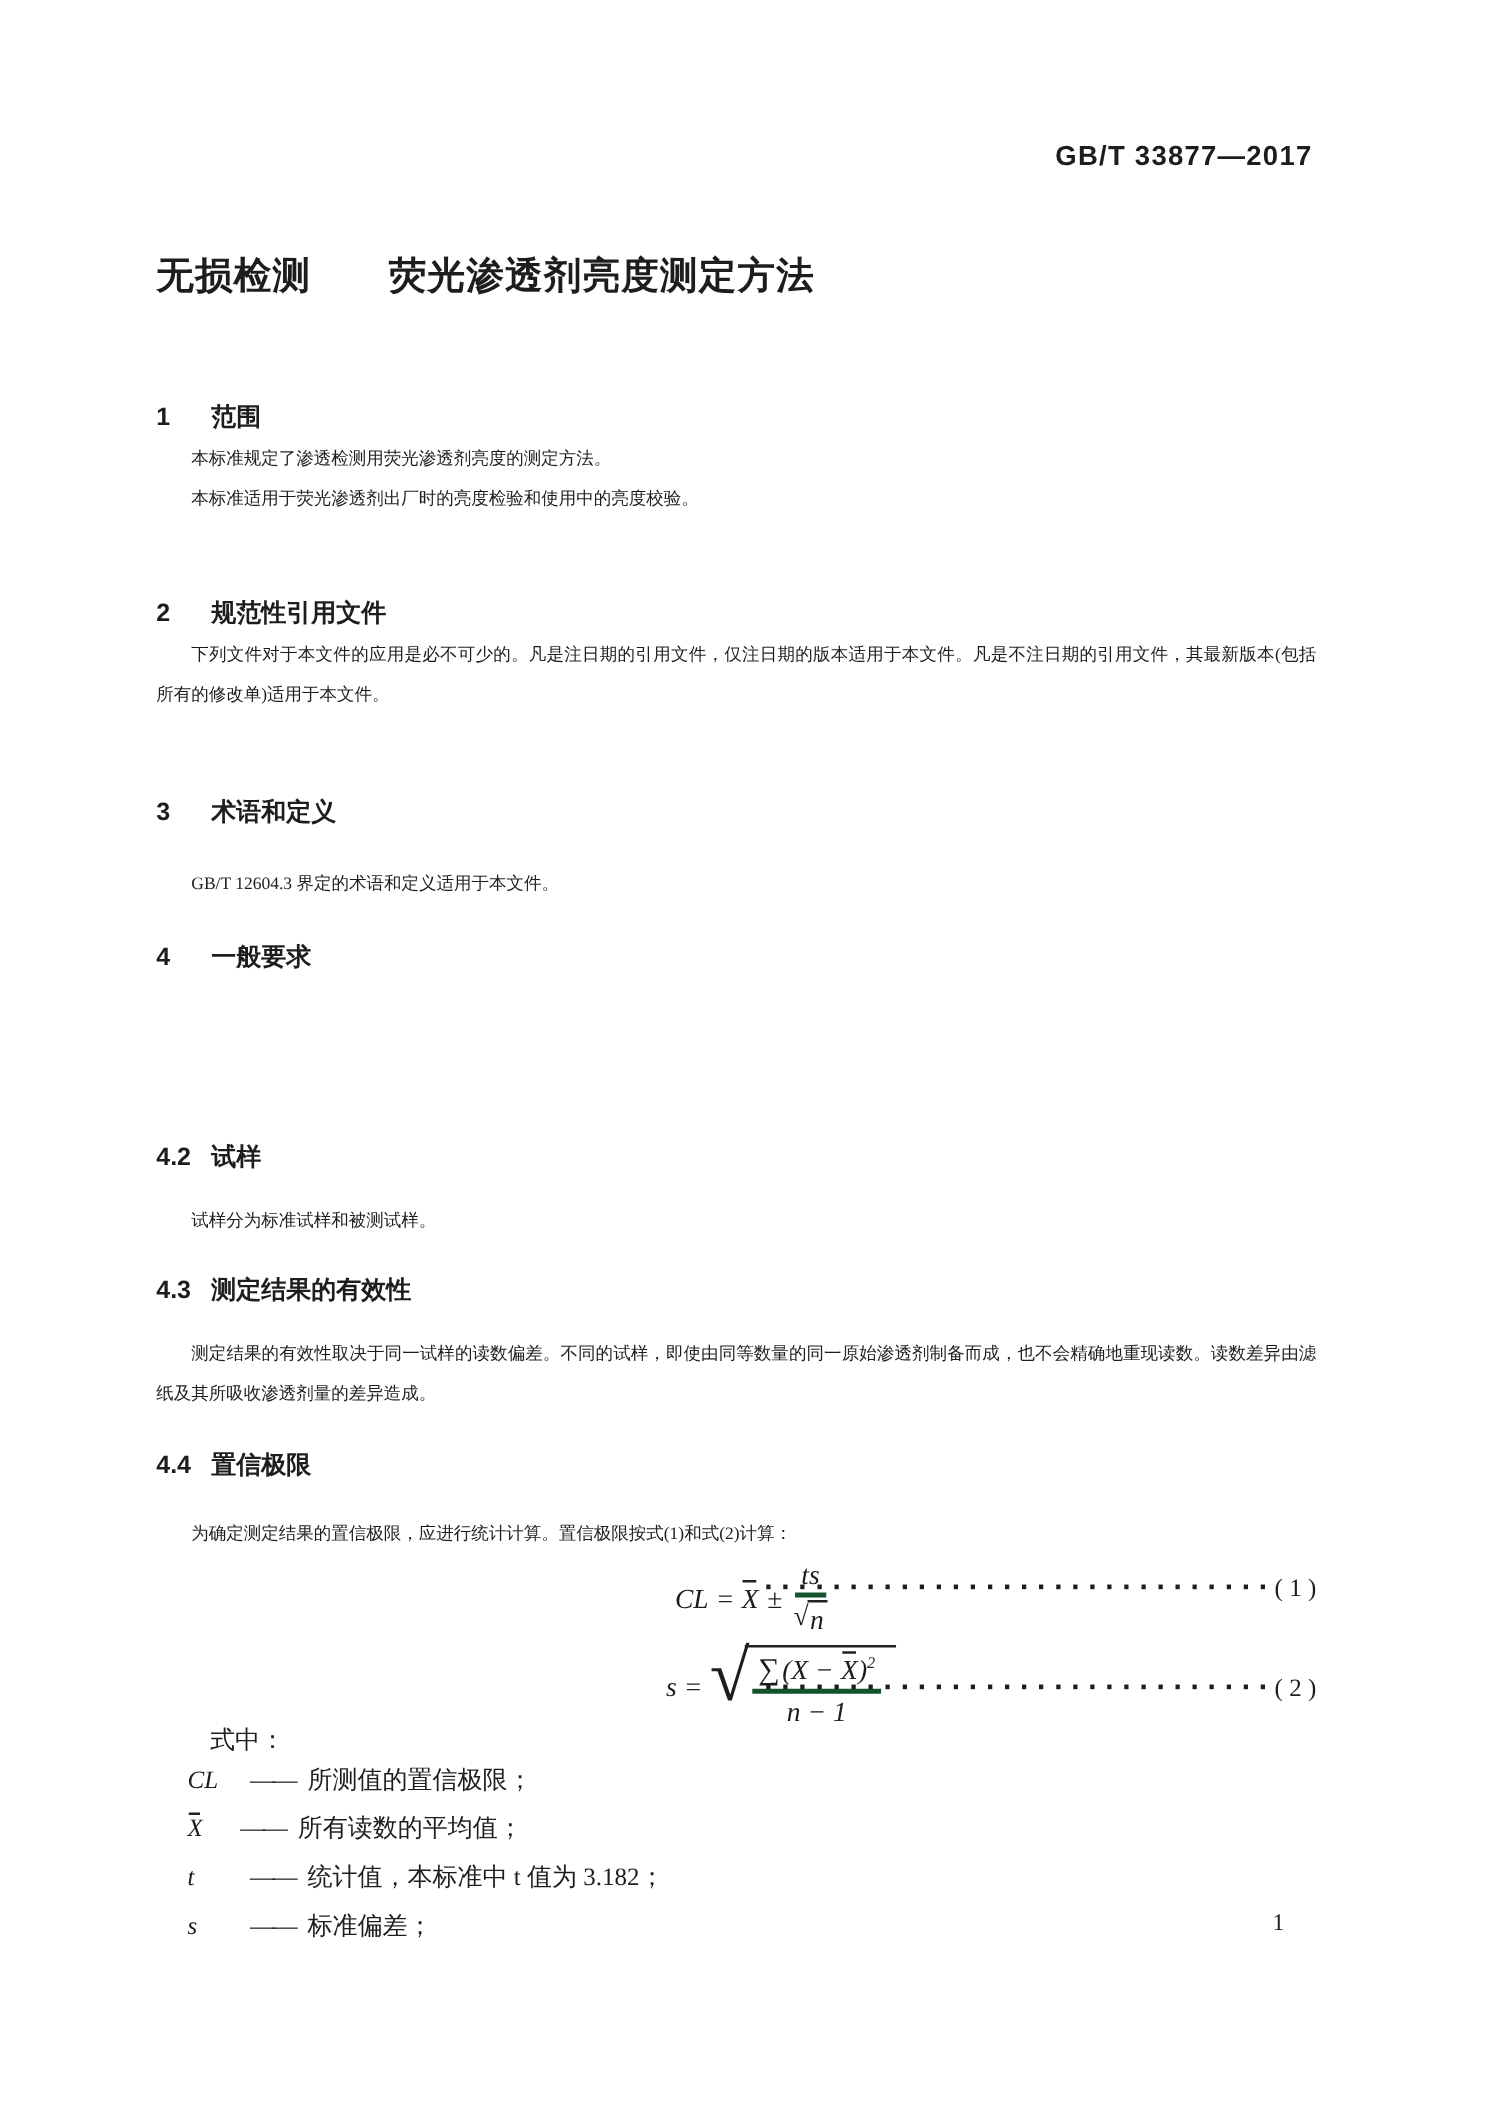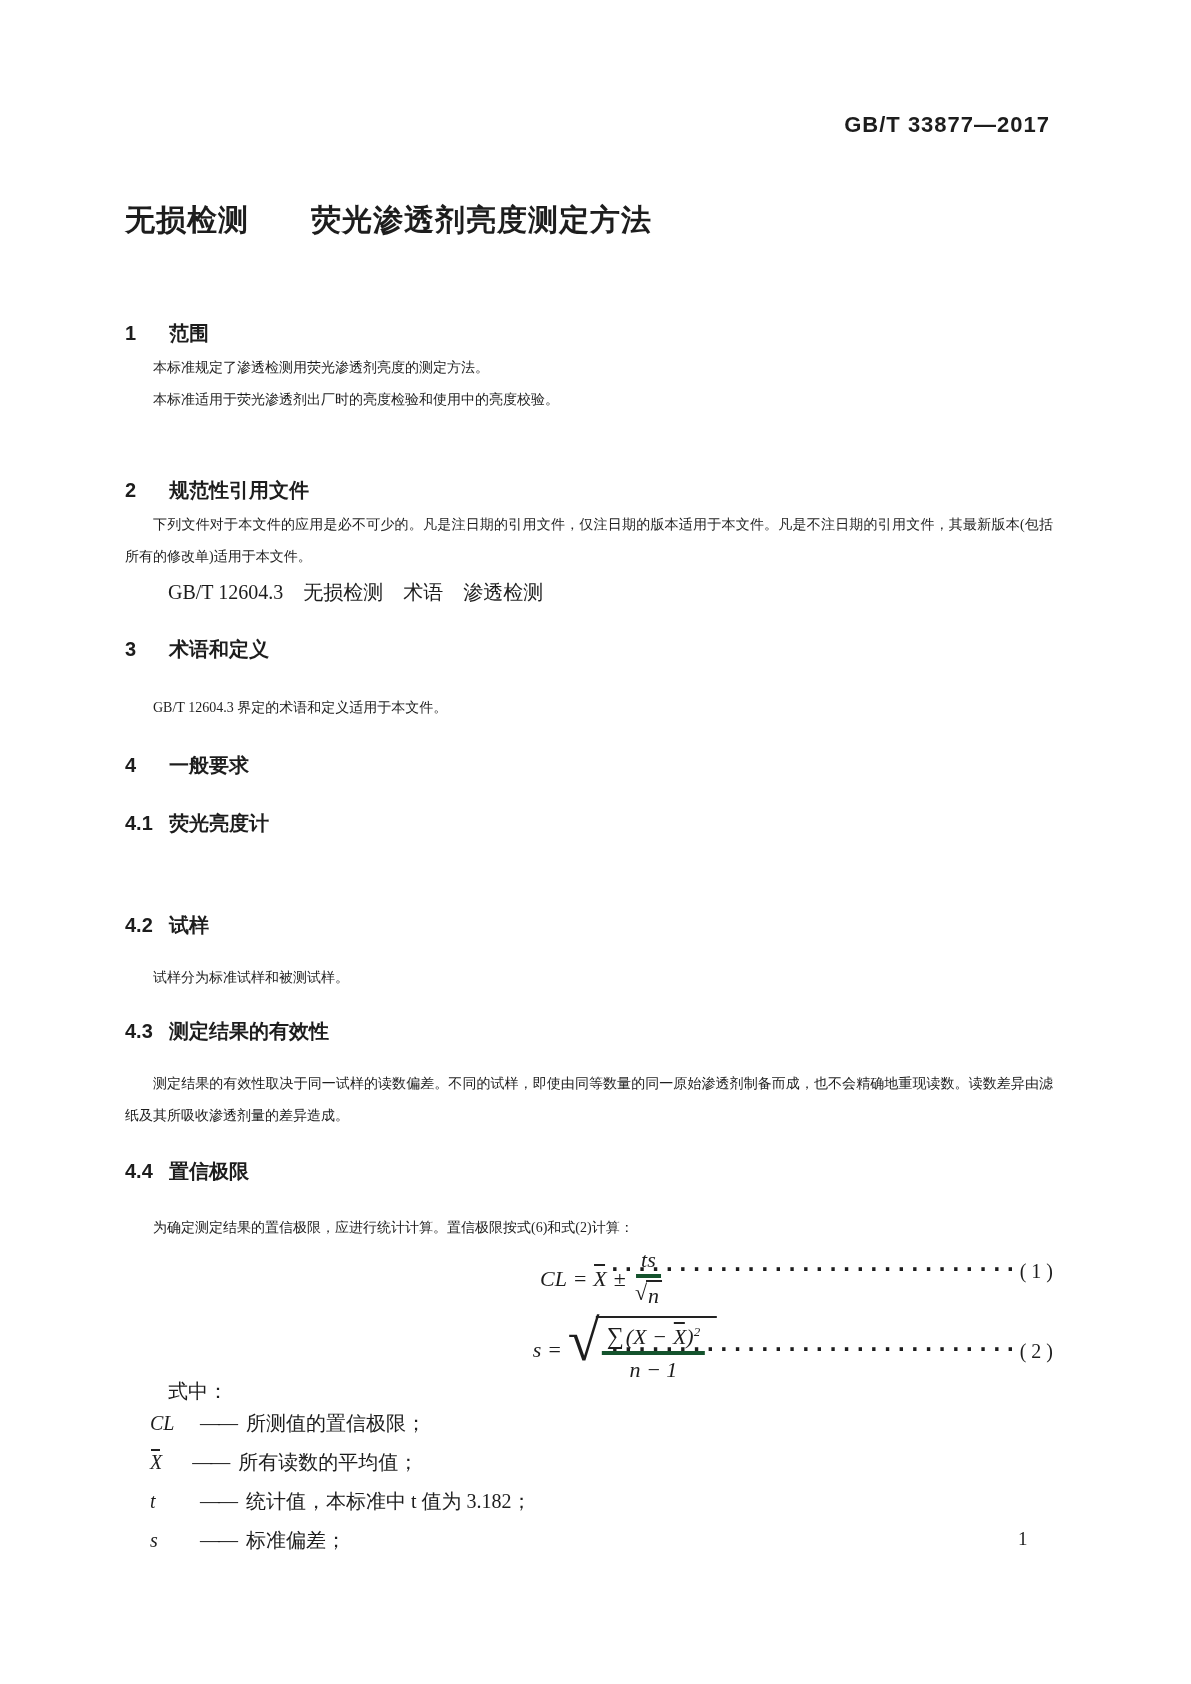--- a/index.html
+++ b/index.html
@@ -99,55 +99,50 @@
     <span>范围</span>
   </div>
   <div class="p indent" style="top:352px">本标准规定了渗透检测用荧光渗透剂亮度的测定方法。</div>
   <div class="p indent" style="top:384px">本标准适用于荧光渗透剂出厂时的亮度检验和使用中的亮度校验。</div>
 
   <div class="h" style="top:477px">
     <span class="num">2</span>
     <span>规范性引用文件</span>
   </div>
   <div class="p indent" style="top:509px">下列文件对于本文件的应用是必不可少的。凡是注日期的引用文件，仅注日期的版本适用于本文件。凡是不注日期的引用文件，其最新版本(包括所有的修改单)适用于本文件。</div>
-  <div class="ref-line" style="top:576px">GB/T 12604.3　无损检测　术语　渗透检测</div>
 
   <div class="h" style="top:636px">
     <span class="num">3</span>
     <span>术语和定义</span>
   </div>
   <div class="p indent" style="top:692px">GB/T 12604.3 界定的术语和定义适用于本文件。</div>
 
   <div class="h" style="top:752px">
     <span class="num">4</span>
     <span>一般要求</span>
   </div>
 
-  <div class="h" style="top:810px">
-    <span class="num">4.1</span>
-    <span>荧光亮度计</span>
-  </div>
 
   <div class="h" style="top:912px">
     <span class="num">4.2</span>
     <span>试样</span>
   </div>
   <div class="p indent" style="top:962px">试样分为标准试样和被测试样。</div>
 
   <div class="h" style="top:1018px">
     <span class="num">4.3</span>
     <span>测定结果的有效性</span>
   </div>
   <div class="p indent" style="top:1068px">测定结果的有效性取决于同一试样的读数偏差。不同的试样，即使由同等数量的同一原始渗透剂制备而成，也不会精确地重现读数。读数差异由滤纸及其所吸收渗透剂量的差异造成。</div>
 
   <div class="h" style="top:1158px">
     <span class="num">4.4</span>
     <span>置信极限</span>
   </div>
-  <div class="p indent" style="top:1212px">为确定测定结果的置信极限，应进行统计计算。置信极限按式(6)和式(2)计算：</div>
+  <div class="p indent" style="top:1212px">为确定测定结果的置信极限，应进行统计计算。置信极限按式(1)和式(2)计算：</div>
 
   <div class="frow" style="top:1240px">
     <span class="fexpr" style="left:477px;top:8px">
       <span>CL</span>
       <span class="op">=</span>
       <span class="ol">X</span>
       <span class="op">±</span>
       <span class="frac">
         <span class="nume">ts</span>
         <span class="deno">

